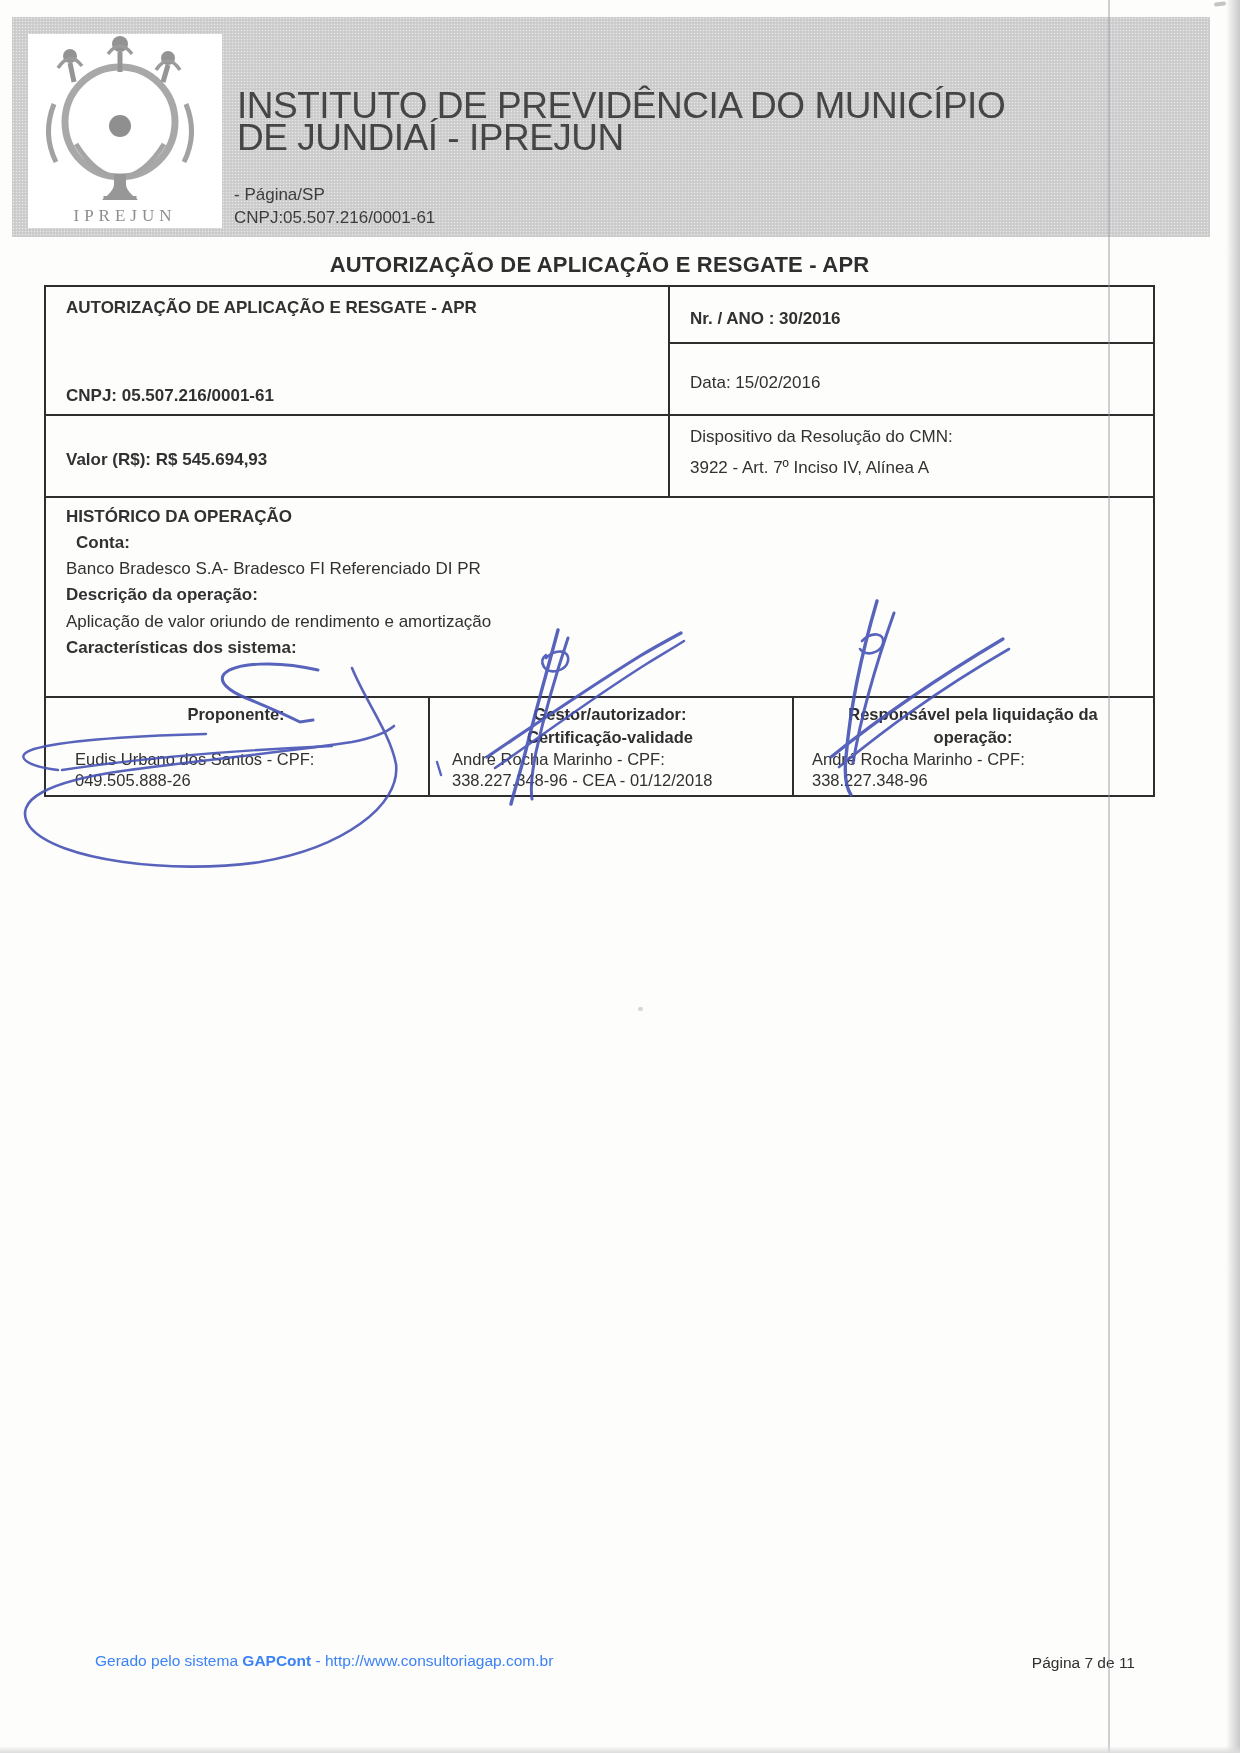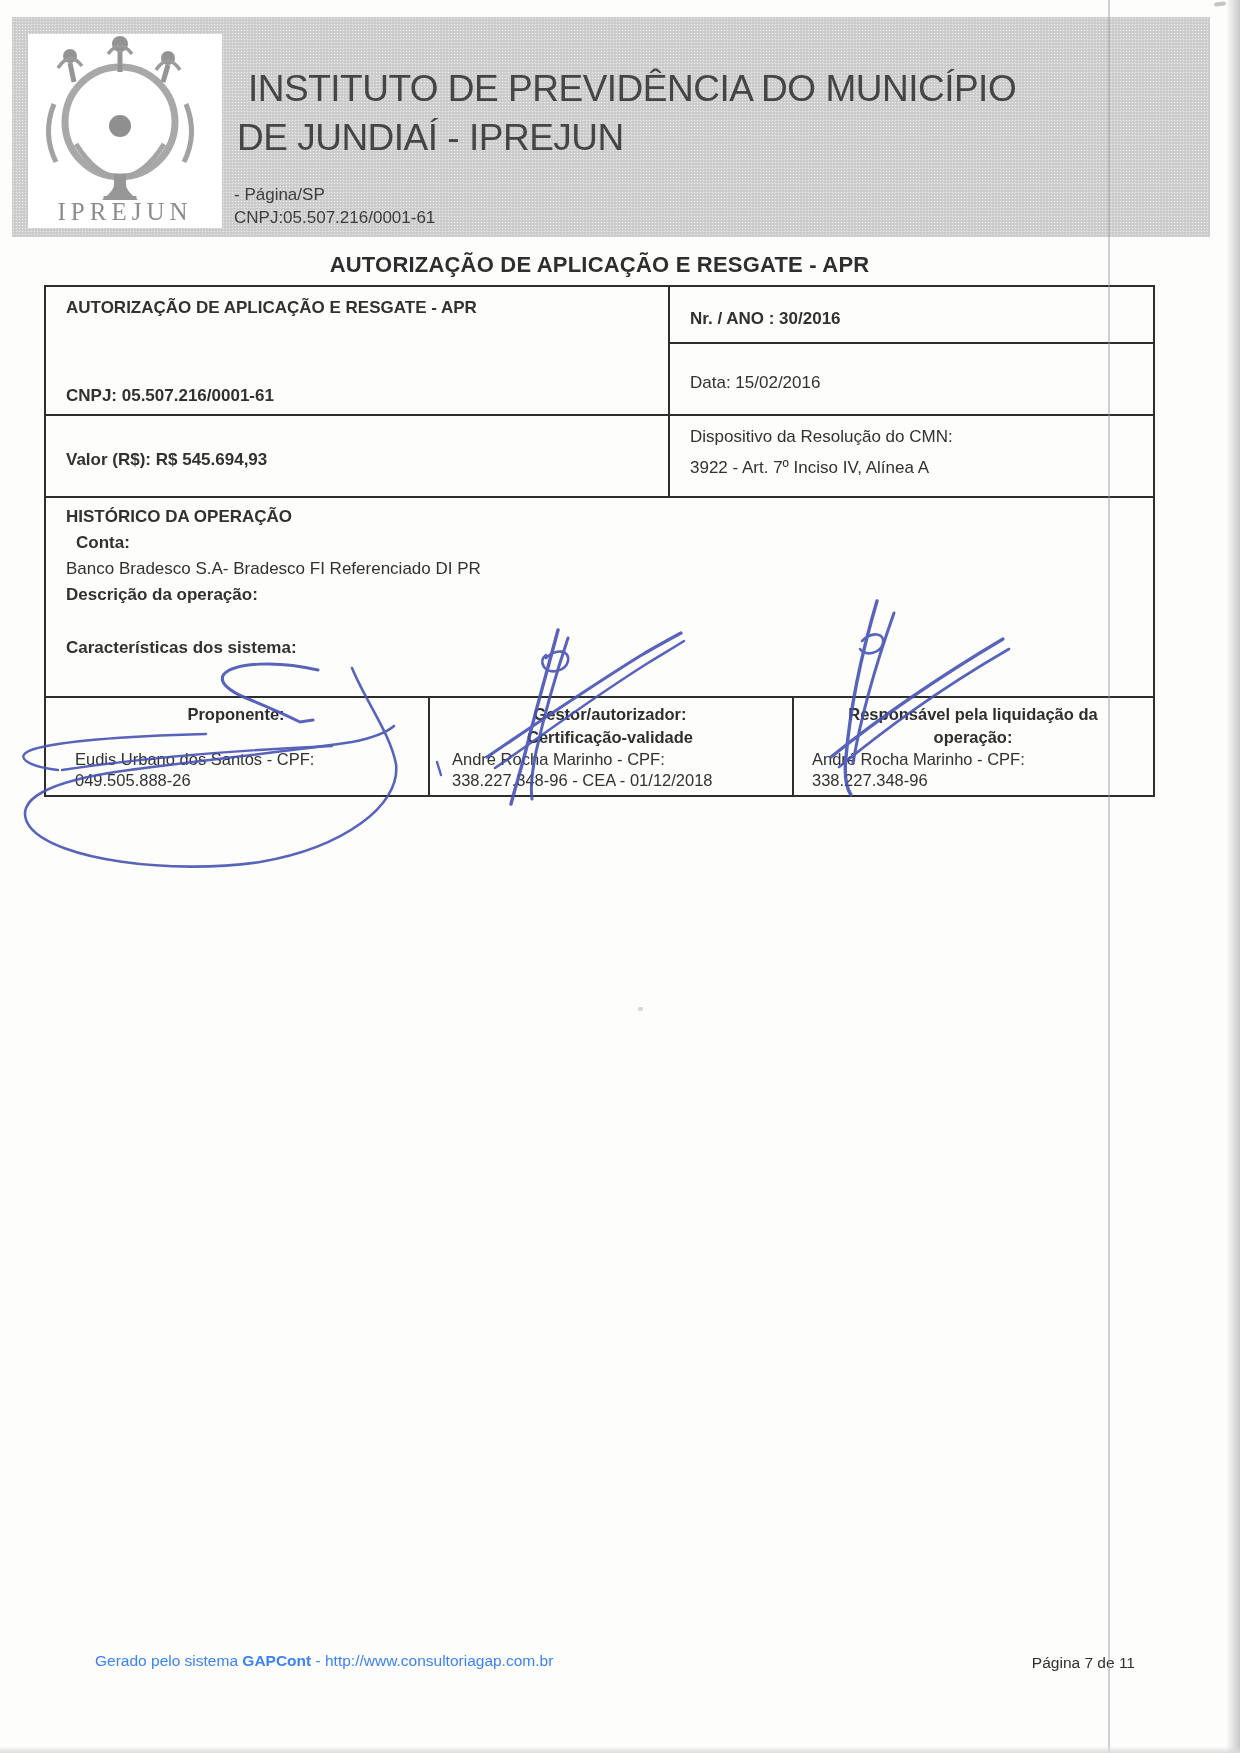--- a/index.html
+++ b/index.html
@@ -7,21 +7,21 @@
         overflow:hidden;font-family:"Liberation Sans",sans-serif;color:#333;}
   .abs{position:absolute;}
 
   
   .band{left:12px;top:17px;width:1198px;height:220px;background-color:#d0d0d0;
         background-image:radial-gradient(rgba(255,255,255,.55) 18%, transparent 20%),
                          radial-gradient(rgba(130,130,130,.28) 18%, transparent 20%);
         background-size:3px 3px;background-position:0 0,1.5px 1.5px;}
   .logo-box{left:28px;top:34px;width:194px;height:194px;background:#fff;text-align:center;}
   .logo-caption{position:absolute;left:0;right:0;bottom:2px;
-        font-family:"Liberation Serif",serif;font-size:25px;letter-spacing:5px;
+        font-family:"Liberation Serif",serif;font-size:17px;letter-spacing:5px;
         color:#8d8d8d;}
   .org-line{left:237px;color:#454545;font-size:37px;letter-spacing:-0.5px;white-space:nowrap;}
   .hdr-small{left:234px;color:#3c3c3c;font-size:17px;white-space:nowrap;}
 
   
   .doc-title{left:44px;top:252px;width:1111px;text-align:center;
              font-size:22px;font-weight:bold;color:#2e2e2e;letter-spacing:0.2px;}
 
   
   .tbl-outer{left:44px;top:285px;width:1107px;height:508px;border:2px solid #2e2e2e;background:transparent;}
@@ -67,21 +67,21 @@
       <path d="M30,34 Q42,16 54,32 M80,20 Q92,4 104,20 M128,36 Q140,18 152,36" stroke="#9b9b9b" stroke-width="3.5" fill="none"></path>
 
       <path d="M26,70 Q14,100 28,128 M158,70 Q170,100 156,128" stroke="#a2a2a2" stroke-width="5" fill="none"></path>
 
       <path d="M86,140 L86,150 C86,157 78,163 70,169 L114,169 C106,163 98,157 98,150 L98,140 Z" fill="#979797"></path>
       <path d="M78,162 L78,166 M106,162 L106,166" stroke="#979797" stroke-width="5"></path>
     </svg>
     <div class="logo-caption">IPREJUN</div>
   </div>
 
-  <div class="abs org-line" style="top:68px;margin-left:11px;">INSTITUTO DE PREVIDÊNCIA DO MUNICÍPIO</div>
+  <div class="abs org-line" style="top:85px;">INSTITUTO DE PREVIDÊNCIA DO MUNICÍPIO</div>
   <div class="abs org-line" style="top:117px;">DE JUNDIAÍ - IPREJUN</div>
   <div class="abs hdr-small" style="top:185px;">- Página/SP</div>
   <div class="abs hdr-small" style="top:208px;">CNPJ:05.507.216/0001-61</div>
 
   <div class="abs doc-title">AUTORIZAÇÃO DE APLICAÇÃO E RESGATE - APR</div>
 
   <div class="abs tbl-outer"></div>
 
   <div class="abs line" style="left:668px;top:285px;width:2px;height:212px;"></div>
   <div class="abs line" style="left:668px;top:342px;width:487px;height:2px;"></div>
@@ -97,20 +97,21 @@
   <div class="abs cellTxt" style="left:690px;top:370px;">Data: 15/02/2016</div>
 
   <div class="abs cellTxt b" style="left:66px;top:447px;">Valor (R$): R$ 545.694,93</div>
   <div class="abs cellTxt" style="left:690px;top:424px;">Dispositivo da Resolução do CMN:</div>
   <div class="abs cellTxt" style="left:690px;top:455px;">3922 - Art. 7º Inciso IV, Alínea A</div>
 
   <div class="abs cellTxt b" style="left:66px;top:504px;">HISTÓRICO DA OPERAÇÃO</div>
   <div class="abs cellTxt b" style="left:76px;top:530px;">Conta:</div>
   <div class="abs cellTxt" style="left:66px;top:556px;">Banco Bradesco S.A- Bradesco FI Referenciado DI PR</div>
   <div class="abs cellTxt b" style="left:66px;top:582px;">Descrição da operação:</div>
+  <div class="abs cellTxt" style="left:66px;top:609px;">Aplicação de valor oriundo de rendimento e amortização</div>
   <div class="abs cellTxt b" style="left:66px;top:635px;">Características dos sistema:</div>
 
   <div class="abs sig-role" style="left:46px;top:703px;width:380px;">Proponente:</div>
   <div class="abs sig-name" style="left:75px;top:749px;">Eudis Urbano dos Santos - CPF:</div>
   <div class="abs sig-name" style="left:75px;top:770px;">049.505.888-26</div>
 
   <div class="abs sig-role" style="left:430px;top:703px;width:360px;">Gestor/autorizador:</div>
   <div class="abs sig-role" style="left:430px;top:726px;width:360px;">Certificação-validade</div>
   <div class="abs sig-name" style="left:452px;top:749px;">André Rocha Marinho - CPF:</div>
   <div class="abs sig-name" style="left:452px;top:770px;">338.227.348-96 - CEA - 01/12/2018</div>

